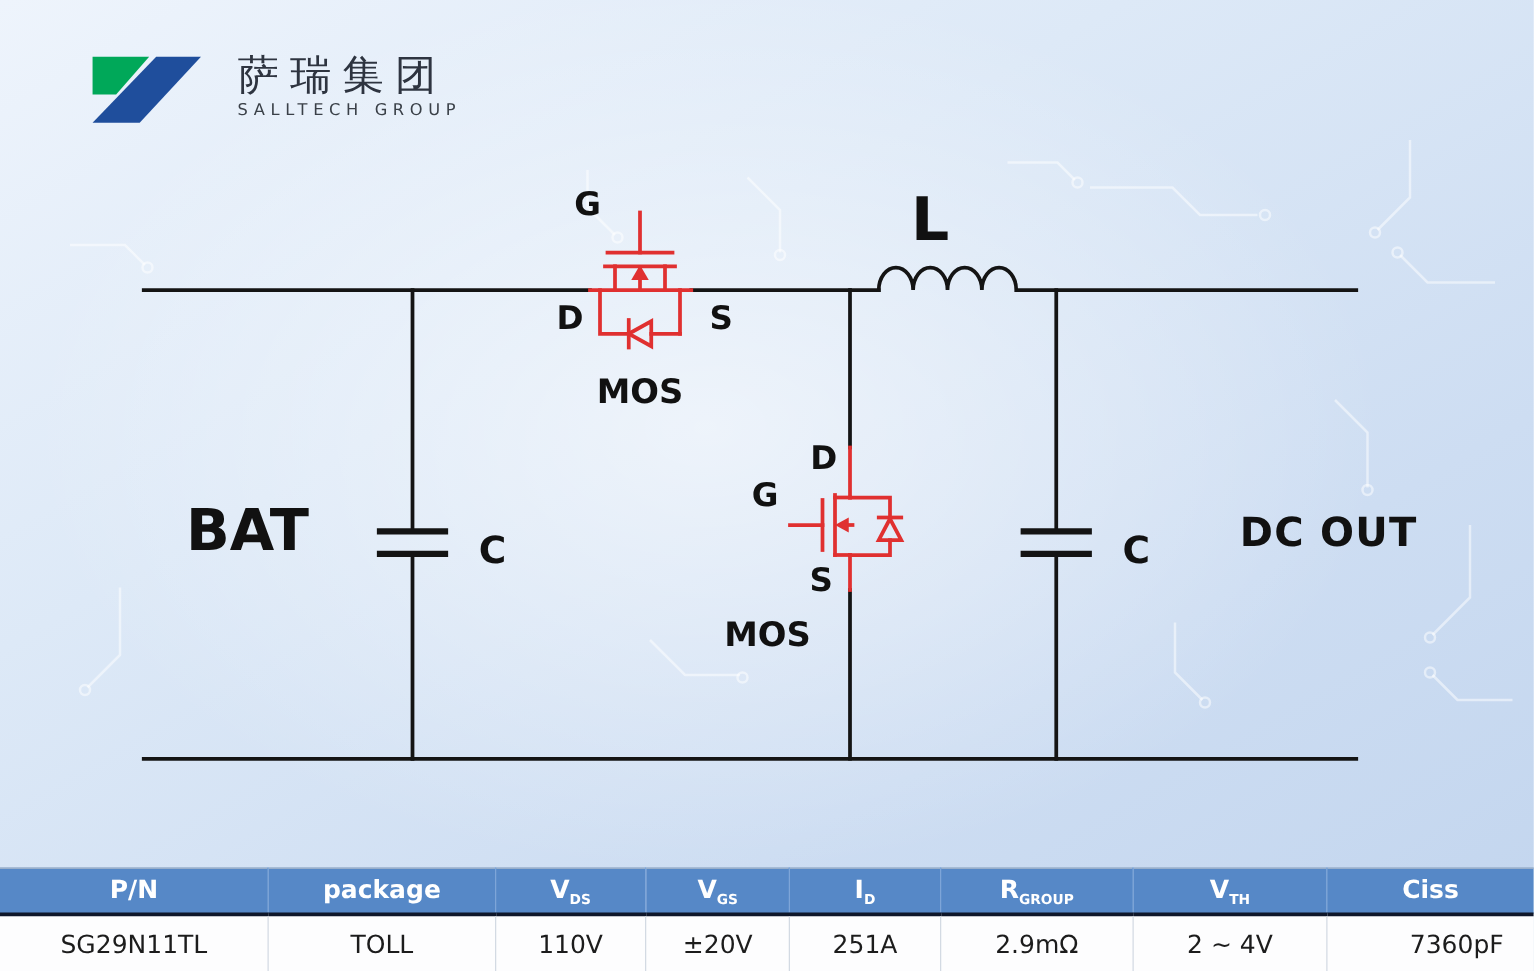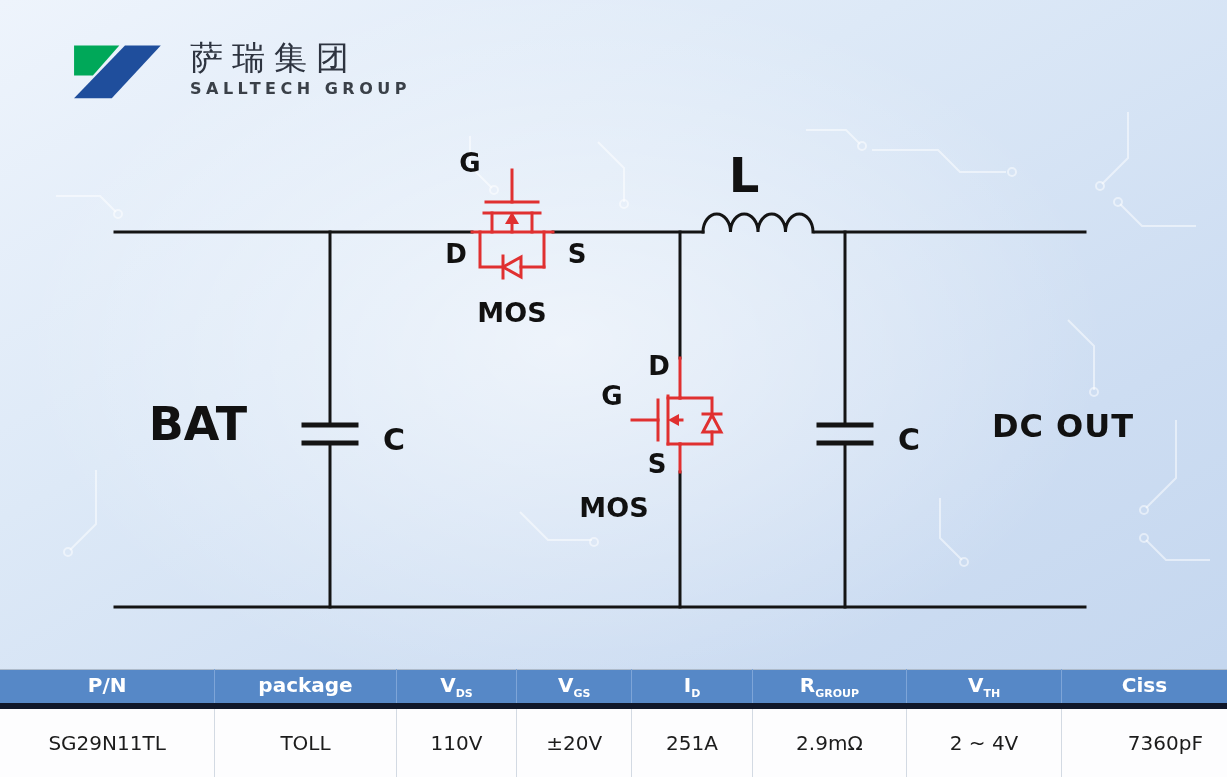--- a/index.html
+++ b/index.html
@@ -23,39 +23,39 @@
     pointer-events:none;
   }
   svg.scene{position:absolute;left:0;top:0;width:1227px;height:777px;}
   
   .logo{position:absolute;left:66px;top:36px;display:flex;align-items:center;gap:24px;}
   .logo-text .cn{
     font-size:33px;color:#2e3440;letter-spacing:9px;font-weight:500;line-height:1.1;
     font-family:"DejaVu Sans","Liberation Sans",sans-serif;
   }
   .logo-text .en{
-    font-size:16px;color:#3a4048;letter-spacing:4.5px;margin-top:3px;font-weight:700;
+    font-size:13px;color:#3a4048;letter-spacing:4.5px;margin-top:3px;font-weight:400;
   }
   
   text{font-family:"DejaVu Sans","Liberation Sans",sans-serif;fill:#111;}
   .lbl{font-weight:bold;}
   
   table.spec{
     position:absolute;left:0;bottom:0;width:1227px;
     border-collapse:collapse;table-layout:fixed;background:#fdfdfe;
     border-top:1px solid #aebbcb;
   }
   table.spec th{
     background:var(--table-blue);color:#fff;font-size:20px;font-weight:bold;
     height:37px;text-align:center;vertical-align:middle;
-    border-right:1px solid #7ea5d8;border-bottom:6px solid #0f172a;
+    border-right:1px solid #7ea5d8;border-bottom:3px solid #0f172a;
   }
   table.spec th:last-child{border-right:none;}
   table.spec td{
-    color:var(--ink);font-size:20px;font-weight:500;height:71px;
+    color:var(--ink);font-size:20px;font-weight:500;height:46px;
     text-align:center;vertical-align:middle;background:#fdfdfe;
     border-right:1px solid #d3dae3;
   }
   table.spec td:last-child{border-right:none;padding-left:42px;}
   table.spec sub{font-size:11px;font-weight:bold;}
 </style>
 </head>
 <body>
 
 <div class="glow"></div>

